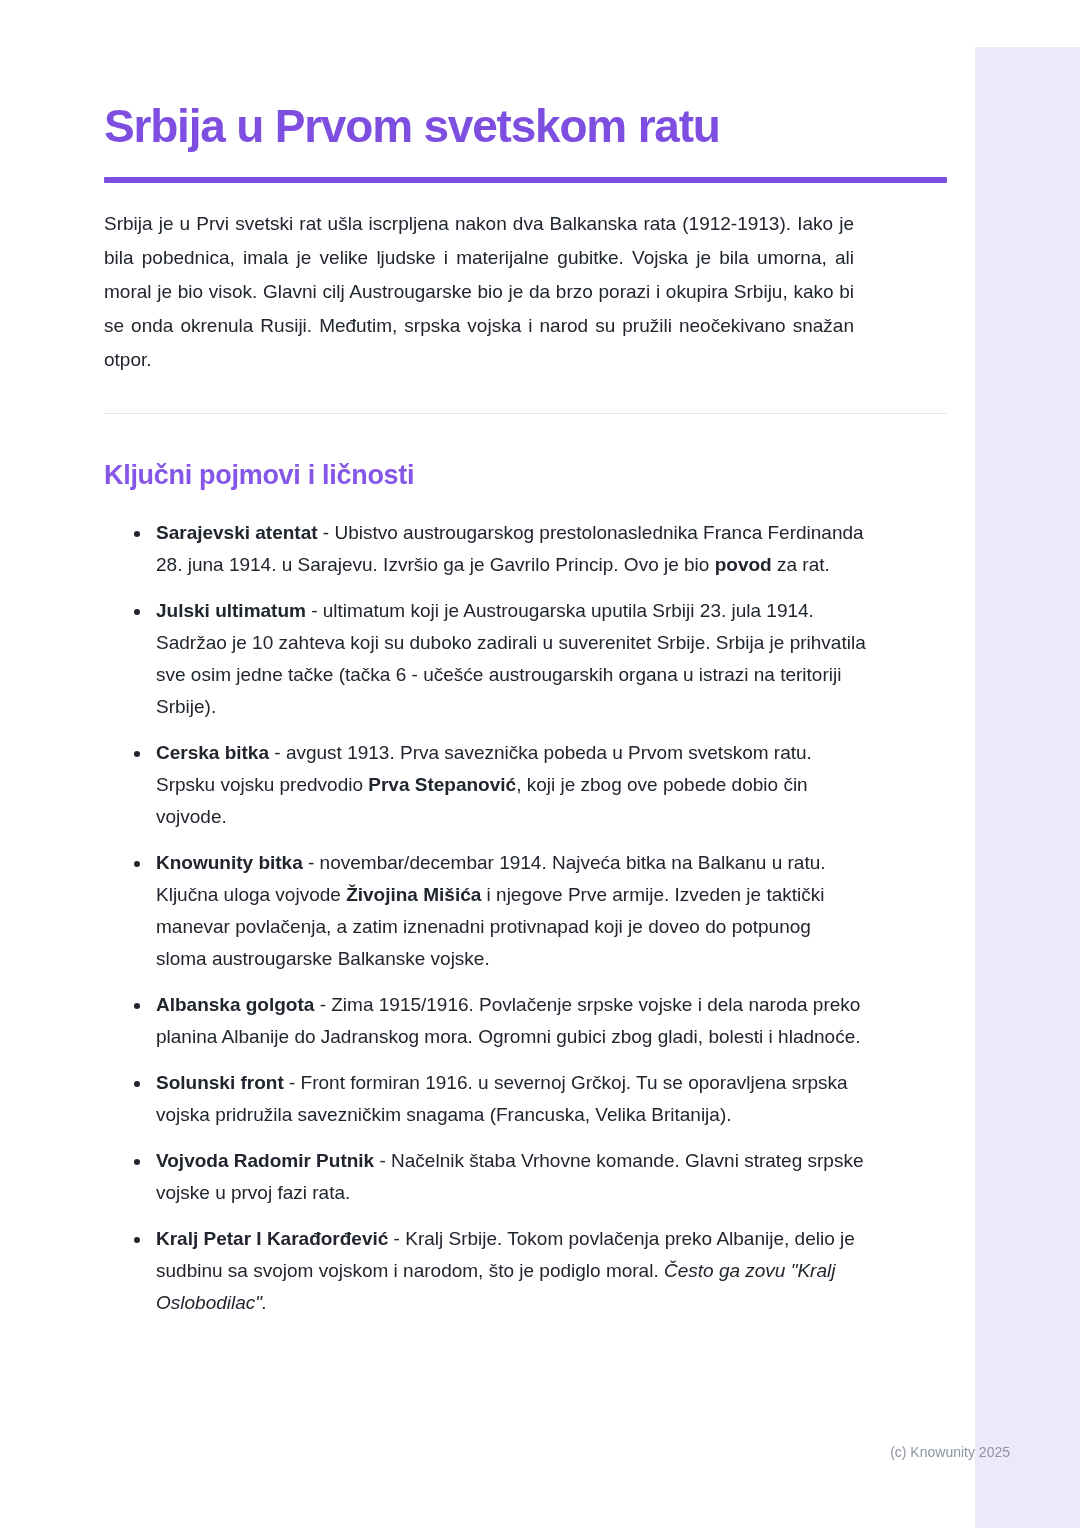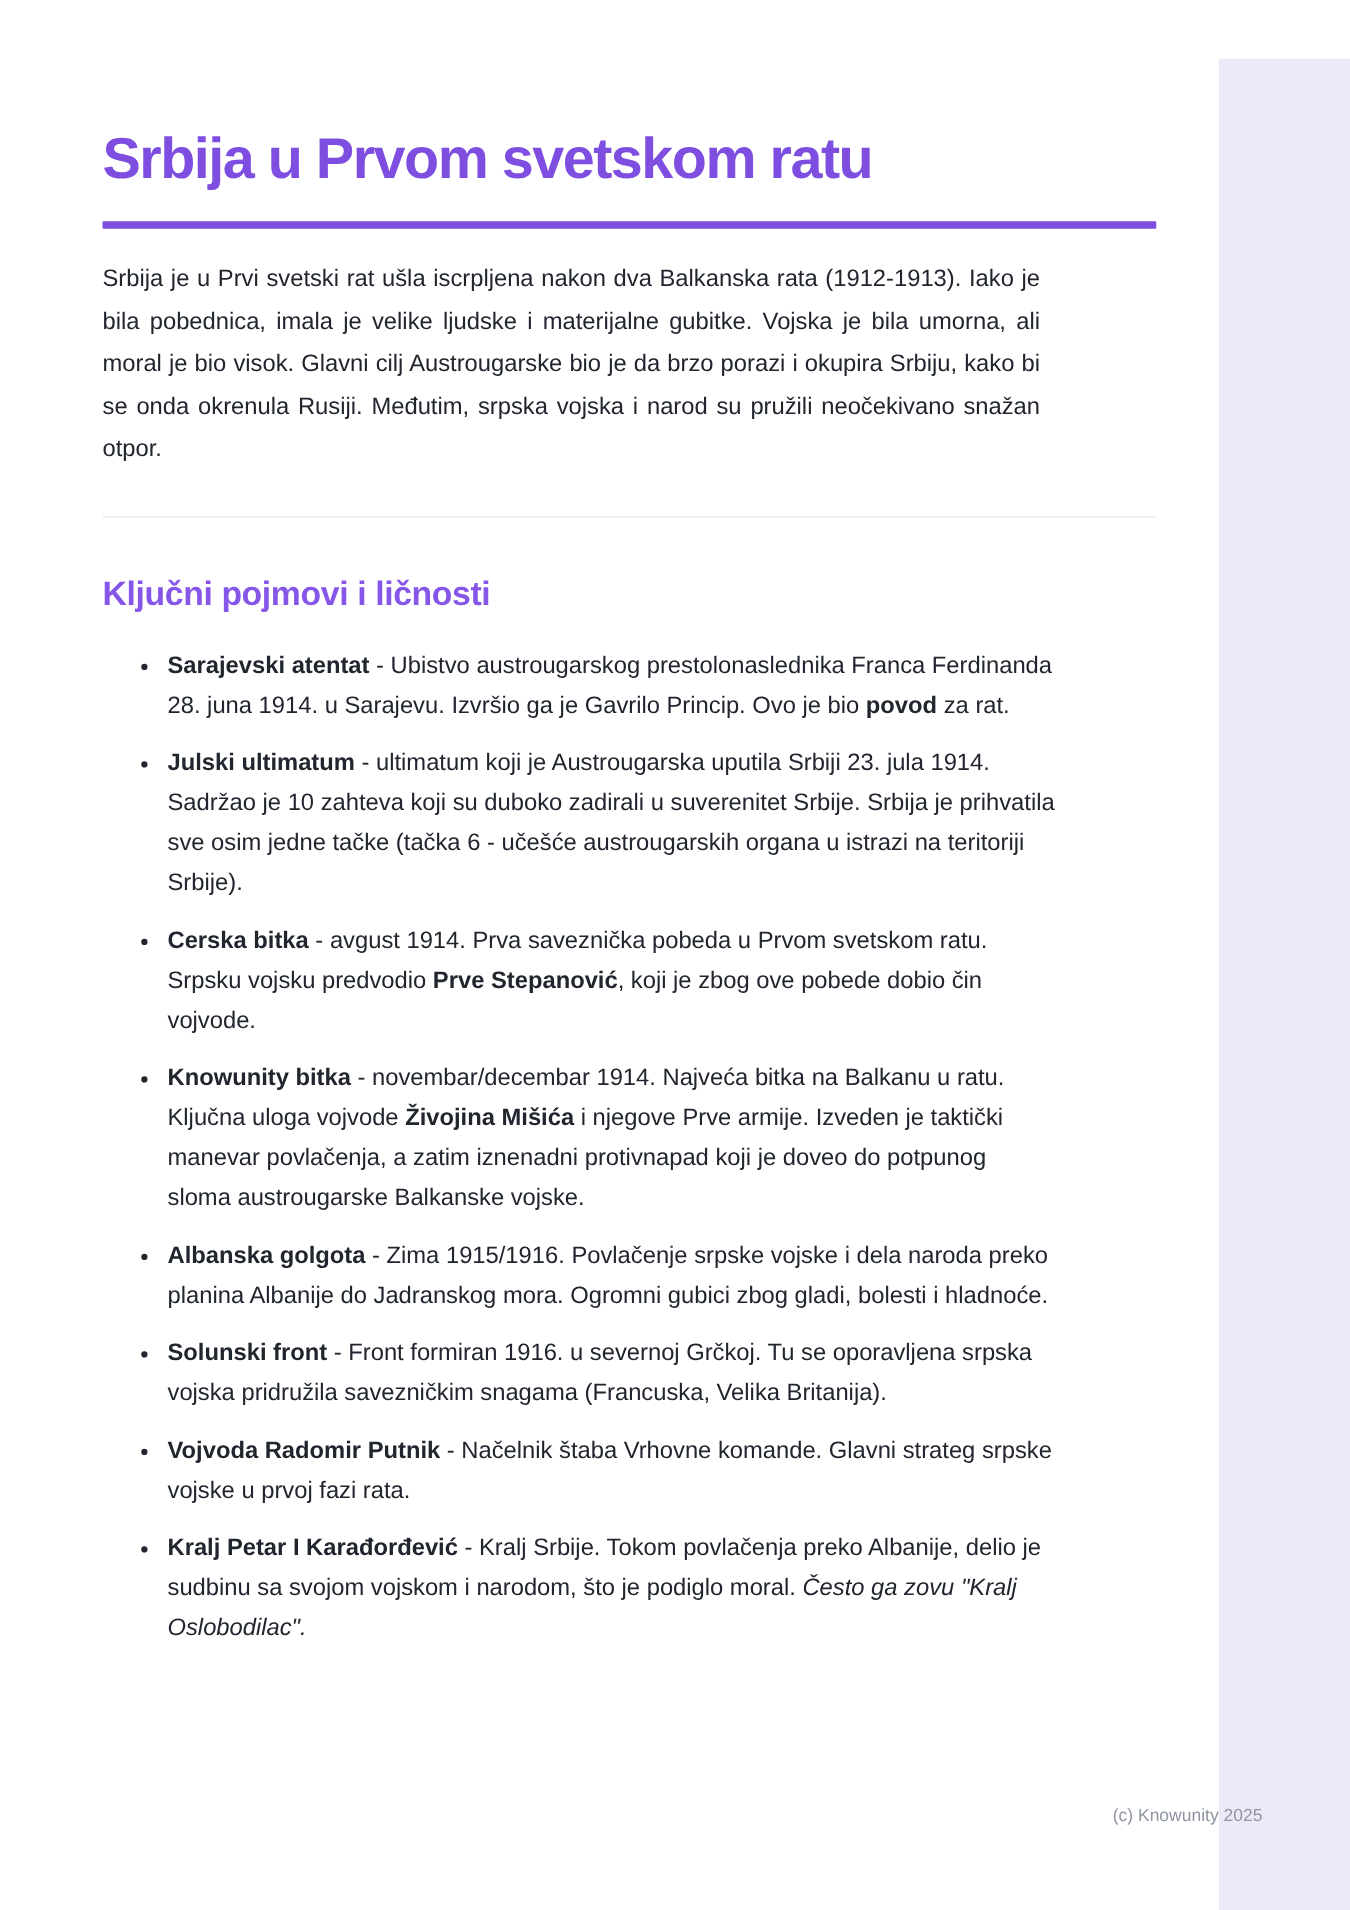--- a/index.html
+++ b/index.html
@@ -16,21 +16,21 @@
   .stripe {
     position: absolute;
     top: 47px;
     right: 0;
     width: 105px;
     height: calc(100% - 47px);
     background: var(--stripe-color, #EDE9F8);
   }
   .content {
     position: absolute;
-    left: 82px;
+    left: 104px;
     top: 100px;
     width: 843px;
   }
   h1.page-title {
     margin: 0;
     font-size: 46px;
     font-weight: 800;
     letter-spacing: -1.2px;
     line-height: 1.15;
     color: var(--title-color, #7D4EE0);
@@ -93,21 +93,21 @@
   <div class="title-rule"></div>
 
   <p class="intro-paragraph">Srbija je u Prvi svetski rat ušla iscrpljena nakon dva Balkanska rata (1912-1913). Iako je bila pobednica, imala je velike ljudske i materijalne gubitke. Vojska je bila umorna, ali moral je bio visok. Glavni cilj Austrougarske bio je da brzo porazi i okupira Srbiju, kako bi se onda okrenula Rusiji. Međutim, srpska vojska i narod su pružili neočekivano snažan otpor.</p>
 
   <hr class="section-divider">
 
   <h2 class="section-heading">Ključni pojmovi i ličnosti</h2>
   <ul class="key-terms">
       <li><strong>Sarajevski atentat</strong><span> - Ubistvo austrougarskog prestolonaslednika Franca Ferdinanda 28. juna 1914. u Sarajevu. Izvršio ga je Gavrilo Princip. Ovo je bio </span><strong>povod</strong><span> za rat.</span></li>
       <li><strong>Julski ultimatum</strong><span> - ultimatum koji je Austrougarska uputila Srbiji 23. jula 1914. Sadržao je 10 zahteva koji su duboko zadirali u suverenitet Srbije. Srbija je prihvatila sve osim jedne tačke (tačka 6 - učešće austrougarskih organa u istrazi na teritoriji Srbije).</span></li>
-      <li><strong>Cerska bitka</strong><span> - avgust 1914. Prva saveznička pobeda u Prvom svetskom ratu. Srpsku vojsku predvodio </span><strong>Prve Stepanović</strong><span>, koji je zbog ove pobede dobio čin vojvode.</span></li>
+      <li><strong>Cerska bitka</strong><span> - avgust 1913. Prva saveznička pobeda u Prvom svetskom ratu. Srpsku vojsku predvodio </span><strong>Prva Stepanović</strong><span>, koji je zbog ove pobede dobio čin vojvode.</span></li>
       <li><strong>Knowunity bitka</strong><span> - novembar/decembar 1914. Najveća bitka na Balkanu u ratu. Ključna uloga vojvode </span><strong>Živojina Mišića</strong><span> i njegove Prve armije. Izveden je taktički manevar povlačenja, a zatim iznenadni protivnapad koji je doveo do potpunog sloma austrougarske Balkanske vojske.</span></li>
       <li><strong>Albanska golgota</strong><span> - Zima 1915/1916. Povlačenje srpske vojske i dela naroda preko planina Albanije do Jadranskog mora. Ogromni gubici zbog gladi, bolesti i hladnoće.</span></li>
       <li><strong>Solunski front</strong><span> - Front formiran 1916. u severnoj Grčkoj. Tu se oporavljena srpska vojska pridružila savezničkim snagama (Francuska, Velika Britanija).</span></li>
       <li><strong>Vojvoda Radomir Putnik</strong><span> - Načelnik štaba Vrhovne komande. Glavni strateg srpske vojske u prvoj fazi rata.</span></li>
       <li><strong>Kralj Petar I Karađorđević</strong><span> - Kralj Srbije. Tokom povlačenja preko Albanije, delio je sudbinu sa svojom vojskom i narodom, što je podiglo moral. </span><em>Često ga zovu "Kralj Oslobodilac".</em></li>
     </ul>
 </div>
 
 <div class="footer">(c) Knowunity 2025</div>
 

